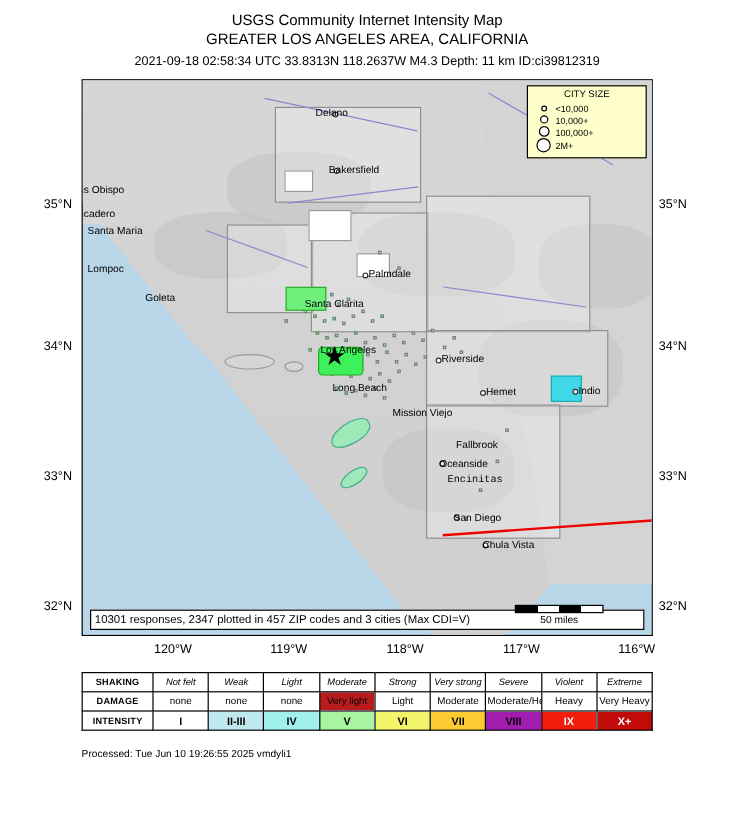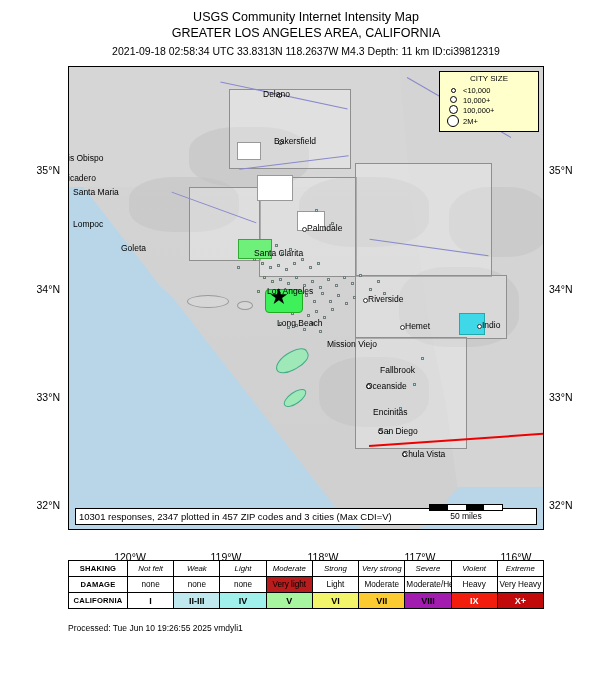--- a/index.html
+++ b/index.html
@@ -210,22 +210,22 @@
     width: 60px;
     text-align: right;
   }
   .lat-label.right {
     text-align: left;
   }
   .lon-label {
     position: absolute;
     font-size: 10.5px;
     width: 60px;
-    text-align: center;
-    top: 536px;
+    text-align: right;
+    top: 520px;
     margin-top: 15px;
   }
   
   .int-table {
     position: absolute;
     left: 68px;
     top: 560px;
     width: 476px;
     border-collapse: collapse;
     font-size: 8.2px;
@@ -422,21 +422,21 @@
       <div class="city-label" style="left:238px; top:156px;">Palmdale</div>
       <div class="city-label" style="left:185px; top:181px;">Santa Clarita</div>
       <div class="city-label" style="left:198px; top:219px;">Los Angeles</div>
       <div class="city-label" style="left:208px; top:251px;">Long Beach</div>
       <div class="city-label" style="left:299px; top:227px;">Riverside</div>
       <div class="city-label" style="left:336px; top:254px;">Hemet</div>
       <div class="city-label" style="left:413px; top:253px;">Indio</div>
       <div class="city-label" style="left:258px; top:272px;">Mission Viejo</div>
       <div class="city-label" style="left:311px; top:298px;">Fallbrook</div>
       <div class="city-label" style="left:297px; top:314px;">Oceanside</div>
-      <div class="city-label" style="left:304px; top:340px;">Encinitas</div>
+      <div class="city-label" style="left:304px; top:328px;font-family:Liberation Mono, monospace;">Encinitas</div>
       <div class="city-label" style="left:309px; top:359px;">San Diego</div>
       <div class="city-label" style="left:333px; top:382px;">Chula Vista</div>
 
       <div class="city-size-box">
         <div class="city-size-title">CITY SIZE</div>
         <div class="city-size-row">
           <span class="city-size-sym"><i class="csym" style="width:3px;height:3px;"></i></span>
           <span>&lt;10,000</span>
         </div>
         <div class="city-size-row">
@@ -483,21 +483,21 @@
       <td style="background:#ffffff">none</td>
       <td style="background:#ffffff">none</td>
       <td style="background:#b91c1c">Very light</td>
       <td style="background:#ffffff">Light</td>
       <td style="background:#ffffff">Moderate</td>
       <td style="background:#ffffff">Moderate/Heavy</td>
       <td style="background:#ffffff">Heavy</td>
       <td style="background:#ffffff">Very Heavy</td>
     </tr>
     <tr>
-      <td class="rowhead">CALIFORNIA</td>
+      <td class="rowhead">INTENSITY</td>
       <td class="intensity-cell" style="background:#ffffff; color:#000">I</td>
       <td class="intensity-cell" style="background:#bfe9ef; color:#000">II-III</td>
       <td class="intensity-cell" style="background:#a0f0eb; color:#000">IV</td>
       <td class="intensity-cell" style="background:#a8f5a0; color:#000">V</td>
       <td class="intensity-cell" style="background:#f2f56a; color:#000">VI</td>
       <td class="intensity-cell" style="background:#fbcb31; color:#000">VII</td>
       <td class="intensity-cell" style="background:#a21caf; color:#000">VIII</td>
       <td class="intensity-cell" style="background:#f31d0d; color:#fff">IX</td>
       <td class="intensity-cell" style="background:#c30a0a; color:#fff">X+</td>
     </tr>

